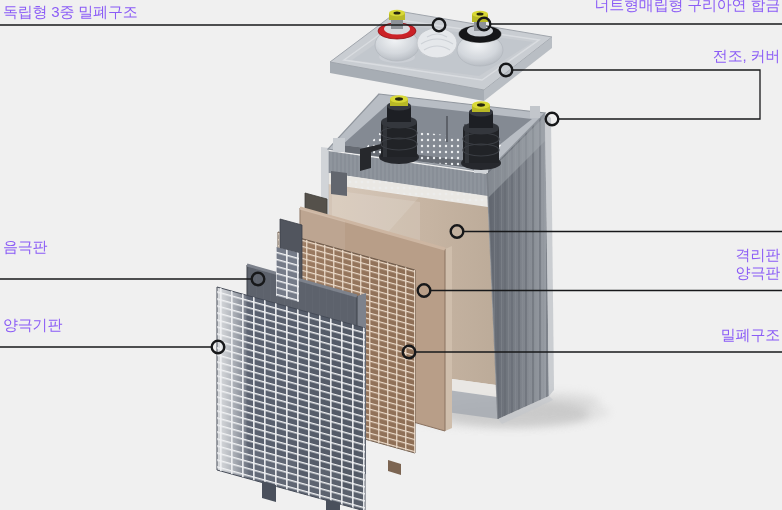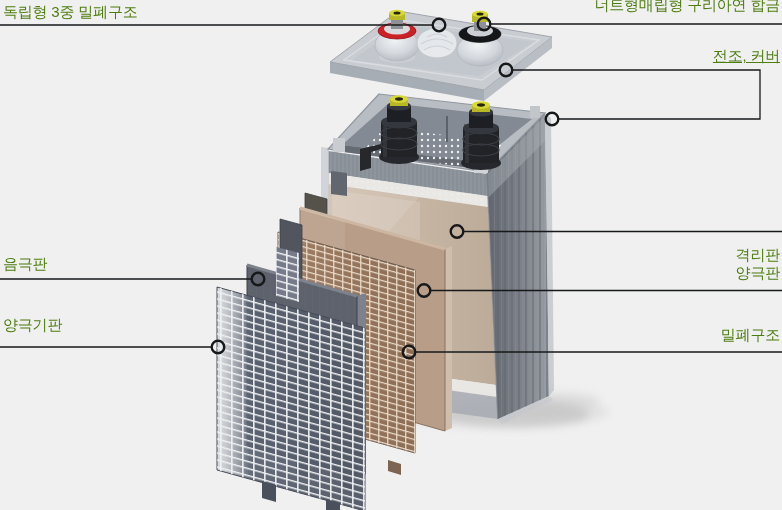--- a/index.html
+++ b/index.html
@@ -9,21 +9,21 @@
     background:#f0f0f0;
     overflow:hidden;
     font-family:"Liberation Sans","DejaVu Sans",sans-serif;
   }
   .stage svg{position:absolute;left:0;top:0;}
   .callout{
     position:absolute;
     font-size:15px;
     font-weight:500;
     letter-spacing:-0.2px;
-    color:#4d7c0f;
+    color:#8b5cf6;
     white-space:nowrap;
     line-height:1.25;
   }
   .callout.left-side{left:3px;}
   .callout.right-side{right:2px;text-align:right;}
 </style>
 </head>
 <body>
 
 <div class="stage">
@@ -227,24 +227,24 @@
 
       <line x1="0" y1="347" x2="211.5" y2="347" stroke-width="1.3"></line>
       <circle cx="218" cy="347" r="6.3" stroke-width="2.4"></circle>
     </g>
   </svg>
 
   <div class="callout left-side" style="top:3px;">독립형 3중 밀폐구조</div>
 
   <div class="callout right-side" style="top:-4px;">너트형매립형 구리아연 합금</div>
 
-  <div class="callout right-side" style="top:47px;text-decoration:underline;">전조, 커버</div>
+  <div class="callout right-side" style="top:47px;">전조, 커버</div>
 
   <div class="callout right-side" style="top:206px;margin-top:40px;">격리판</div>
 
   <div class="callout right-side" style="top:264px;">양극판</div>
 
   <div class="callout right-side" style="top:326px;">밀폐구조</div>
 
-  <div class="callout left-side" style="top:255px;">음극판</div>
+  <div class="callout left-side" style="top:238px;">음극판</div>
 
   <div class="callout left-side" style="top:316px;">양극기판</div>
 </div>
 
 </body></html>

